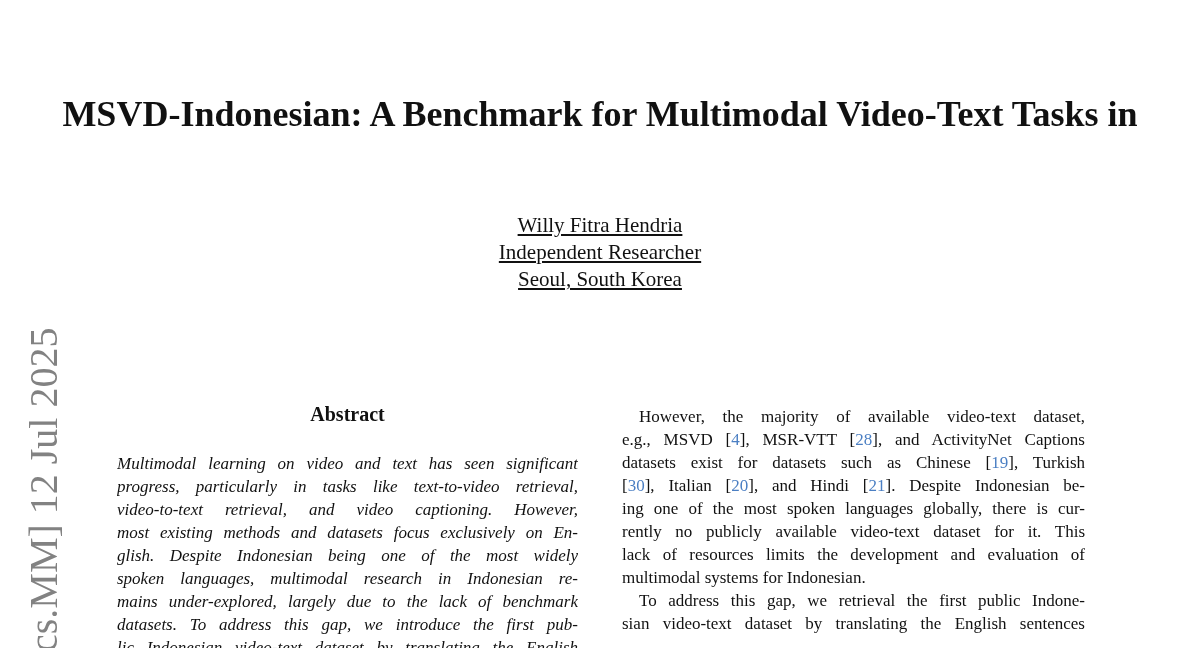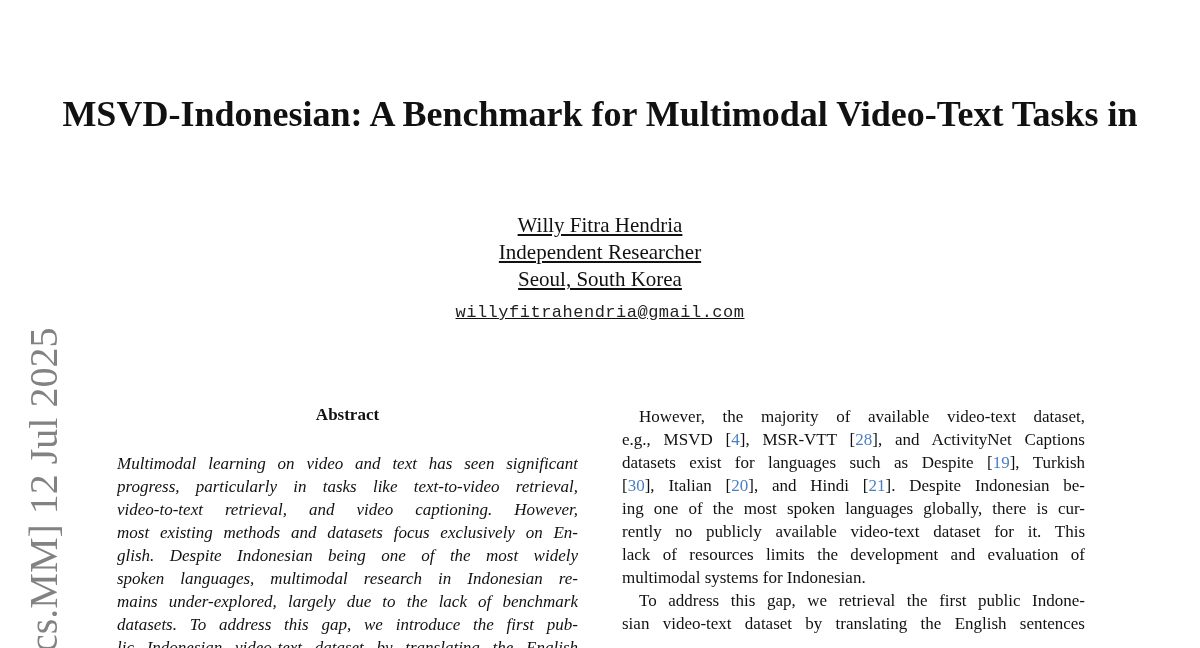--- a/index.html
+++ b/index.html
@@ -60,21 +60,21 @@
   }
   .col {
     position: absolute;
     font-size: 17px;
   }
   .col.left  { left: 117px; top: 402px; width: 461px; }
   .col.right { left: 622px; top: 405px; width: 463px; }
   .abs-head {
     text-align: center;
     font-weight: bold;
-    font-size: 17px;
+    font-size: 20px;
     line-height: 25px;
   }
   .col.left .lines { margin-top: 25px; font-style: italic; }
   .line {
     height: 23px;
     line-height: 23px;
     overflow: hidden;
   }
   .line.j { text-align: justify; }
   .line.j::after { content: ""; display: inline-block; width: 100%; height: 0; }
@@ -89,42 +89,41 @@
   <div class="watermark">cs.MM] 12 Jul 2025</div>
 
   <div class="title">
     <div>MSVD-Indonesian: A Benchmark for Multimodal Video-Text Tasks in</div>
   </div>
 
   <div class="authors">
     <div>Willy Fitra Hendria</div>
     <div>Independent Researcher</div>
     <div>Seoul, South Korea</div>
-    <div class="email">willyfitrahendria@gmail.com</div>
   </div>
 
   <div class="col left">
     <div class="abs-head">Abstract</div>
     <div class="lines">
         <div class="line j">Multimodal learning on video and text has seen significant</div>
         <div class="line j">progress, particularly in tasks like text-to-video retrieval,</div>
         <div class="line j">video-to-text retrieval, and video captioning. However,</div>
         <div class="line j">most existing methods and datasets focus exclusively on En-</div>
         <div class="line j">glish. Despite Indonesian being one of the most widely</div>
         <div class="line j">spoken languages, multimodal research in Indonesian re-</div>
         <div class="line j">mains under-explored, largely due to the lack of benchmark</div>
         <div class="line j">datasets. To address this gap, we introduce the first pub-</div>
         <div class="line j">lic Indonesian video-text dataset by translating the English</div>
       </div>
   </div>
 
   <div class="col right lines">
       <div class="line j indent"><span>However, the majority of available video-text dataset,</span></div>
       <div class="line j"><span>e.g., MSVD [</span><span class="cite">4</span><span>], MSR-VTT [</span><span class="cite">28</span><span>], and ActivityNet Captions</span></div>
-      <div class="line j"><span>datasets exist for languages such as Despite [</span><span class="cite">19</span><span>], Turkish</span></div>
+      <div class="line j"><span>datasets exist for datasets such as Chinese [</span><span class="cite">19</span><span>], Turkish</span></div>
       <div class="line j"><span>[</span><span class="cite">30</span><span>], Italian [</span><span class="cite">20</span><span>], and Hindi [</span><span class="cite">21</span><span>]. Despite Indonesian be-</span></div>
       <div class="line j"><span>ing one of the most spoken languages globally, there is cur-</span></div>
       <div class="line j"><span>rently no publicly available video-text dataset for it. This</span></div>
       <div class="line j"><span>lack of resources limits the development and evaluation of</span></div>
       <div class="line"><span>multimodal systems for Indonesian.</span></div>
       <div class="line j indent"><span>To address this gap, we retrieval the first public Indone-</span></div>
       <div class="line j"><span>sian video-text dataset by translating the English sentences</span></div>
     </div>
 
 </div>

